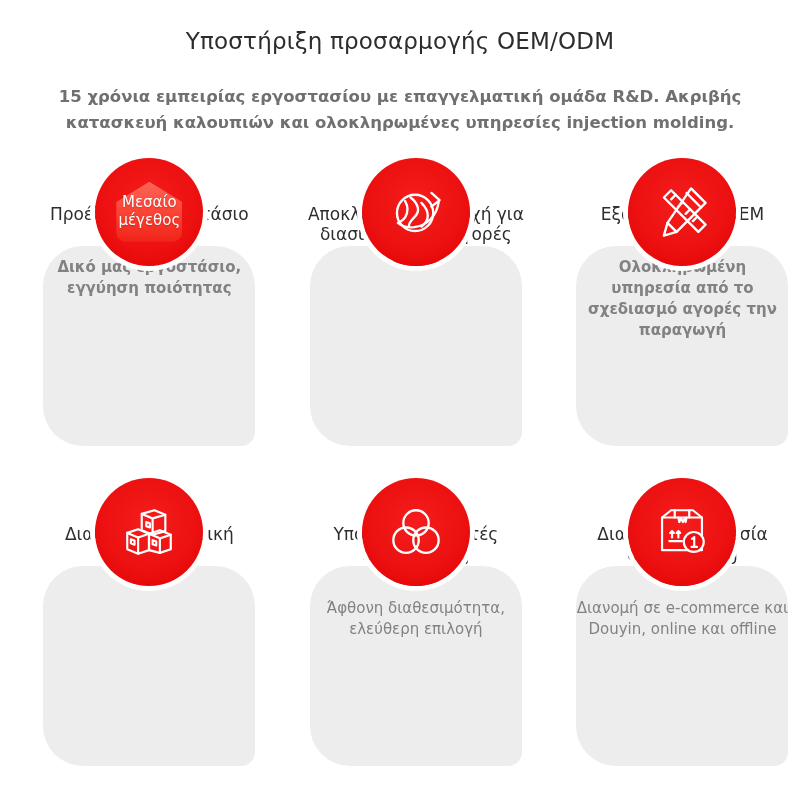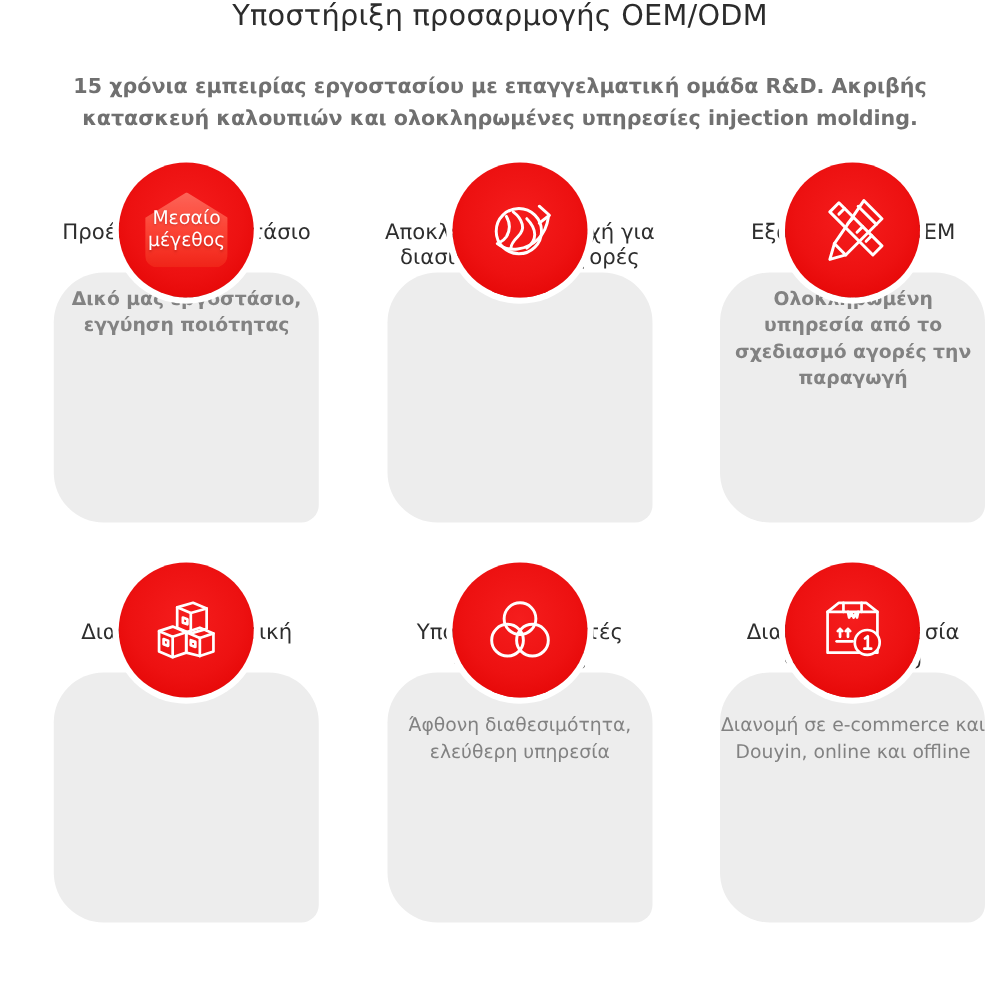--- a/index.html
+++ b/index.html
@@ -11,20 +11,21 @@
   }
 
   body {
     background: #ffffff;
     font-family: "DejaVu Sans", "Liberation Sans", sans-serif;
     position: relative;
   }
 
   
   .page-header {
+    padding-top: 28px;
     text-align: center;
   }
 
   .page-title {
     font-size: 23px;
     font-weight: 400;
     color: #2c2c2c;
     letter-spacing: 0.2px;
     line-height: 1.2;
   }
@@ -265,21 +266,21 @@
       <div class="icon-bubble">
         <svg viewBox="0 0 64 64" fill="none" stroke="#ffffff" stroke-width="2.6" stroke-linecap="round" stroke-linejoin="round" aria-hidden="true">
           <circle cx="32" cy="22" r="14"></circle>
           <circle cx="21" cy="41" r="14"></circle>
           <circle cx="43" cy="41" r="14"></circle>
         </svg>
       </div>
       <div class="card-inner">
         <div class="card-heading wrap">Υποστηρίζει μικτές παραγγελίες</div>
         <div class="divider"></div>
-        <div class="card-body">Άφθονη διαθεσιμότητα, ελεύθερη υπηρεσία</div>
+        <div class="card-body">Άφθονη διαθεσιμότητα, ελεύθερη επιλογή</div>
       </div>
     </div>
 
     <div class="feature-cell">
       <div class="card"></div>
       <div class="icon-bubble">
         <svg viewBox="0 0 64 64" fill="none" stroke="#ffffff" stroke-width="2.4" stroke-linecap="round" stroke-linejoin="round" aria-hidden="true">
           <path d="M10 16 L20 8 L44 8 L54 16 L54 52 L10 52 Z"></path>
           <path d="M10 16 L54 16"></path>
           <path d="M24 8 L24 16"></path>

